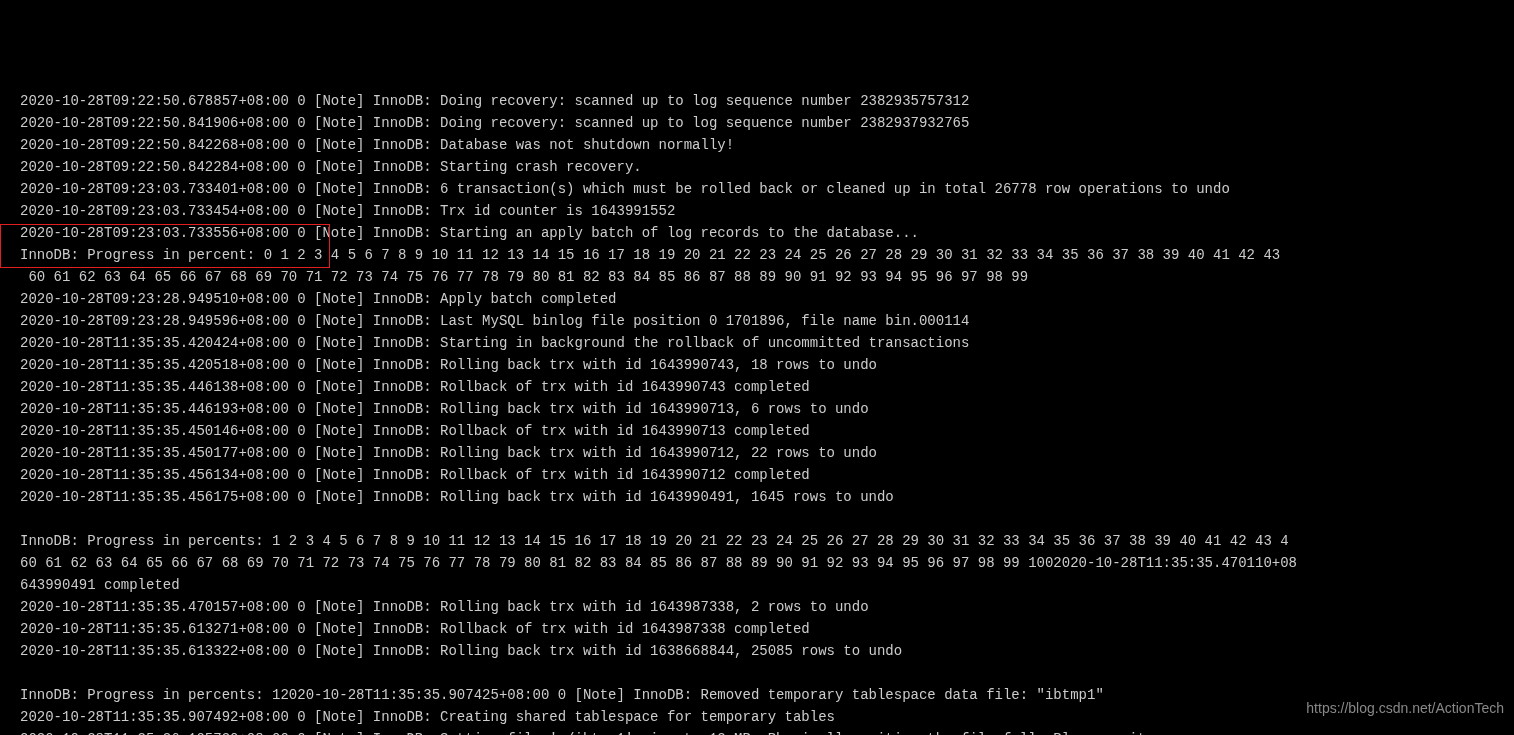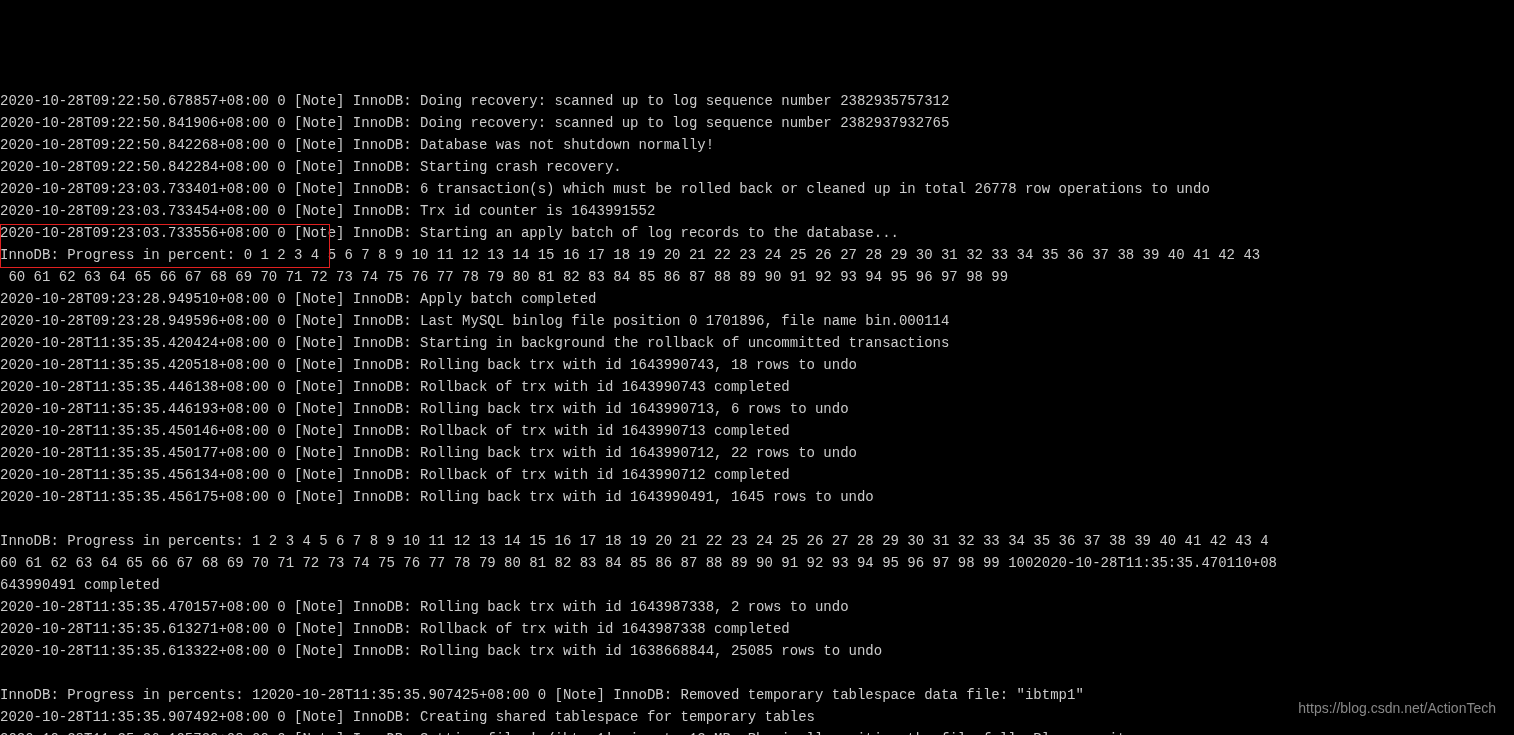--- a/index.html
+++ b/index.html
@@ -18,30 +18,31 @@
       overflow: hidden;
       position: relative;
       width: 1514px;
       height: 735px;
     }
     #terminal {
       position: relative;
     }
     .line {
       white-space: pre;
+      margin-left: 20px;
     }
     .highlight-box {
       position: absolute;
       border: 1px solid #e02020;
       pointer-events: none;
     }
     .watermark {
       position: absolute;
       bottom: 16px;
-      right: 18px;
+      right: 10px;
       color: #888;
       font-family: Arial, sans-serif;
       font-size: 14px;
       margin-left: 44px;
     }
   </style>
 </head>
 <body>
 
 

